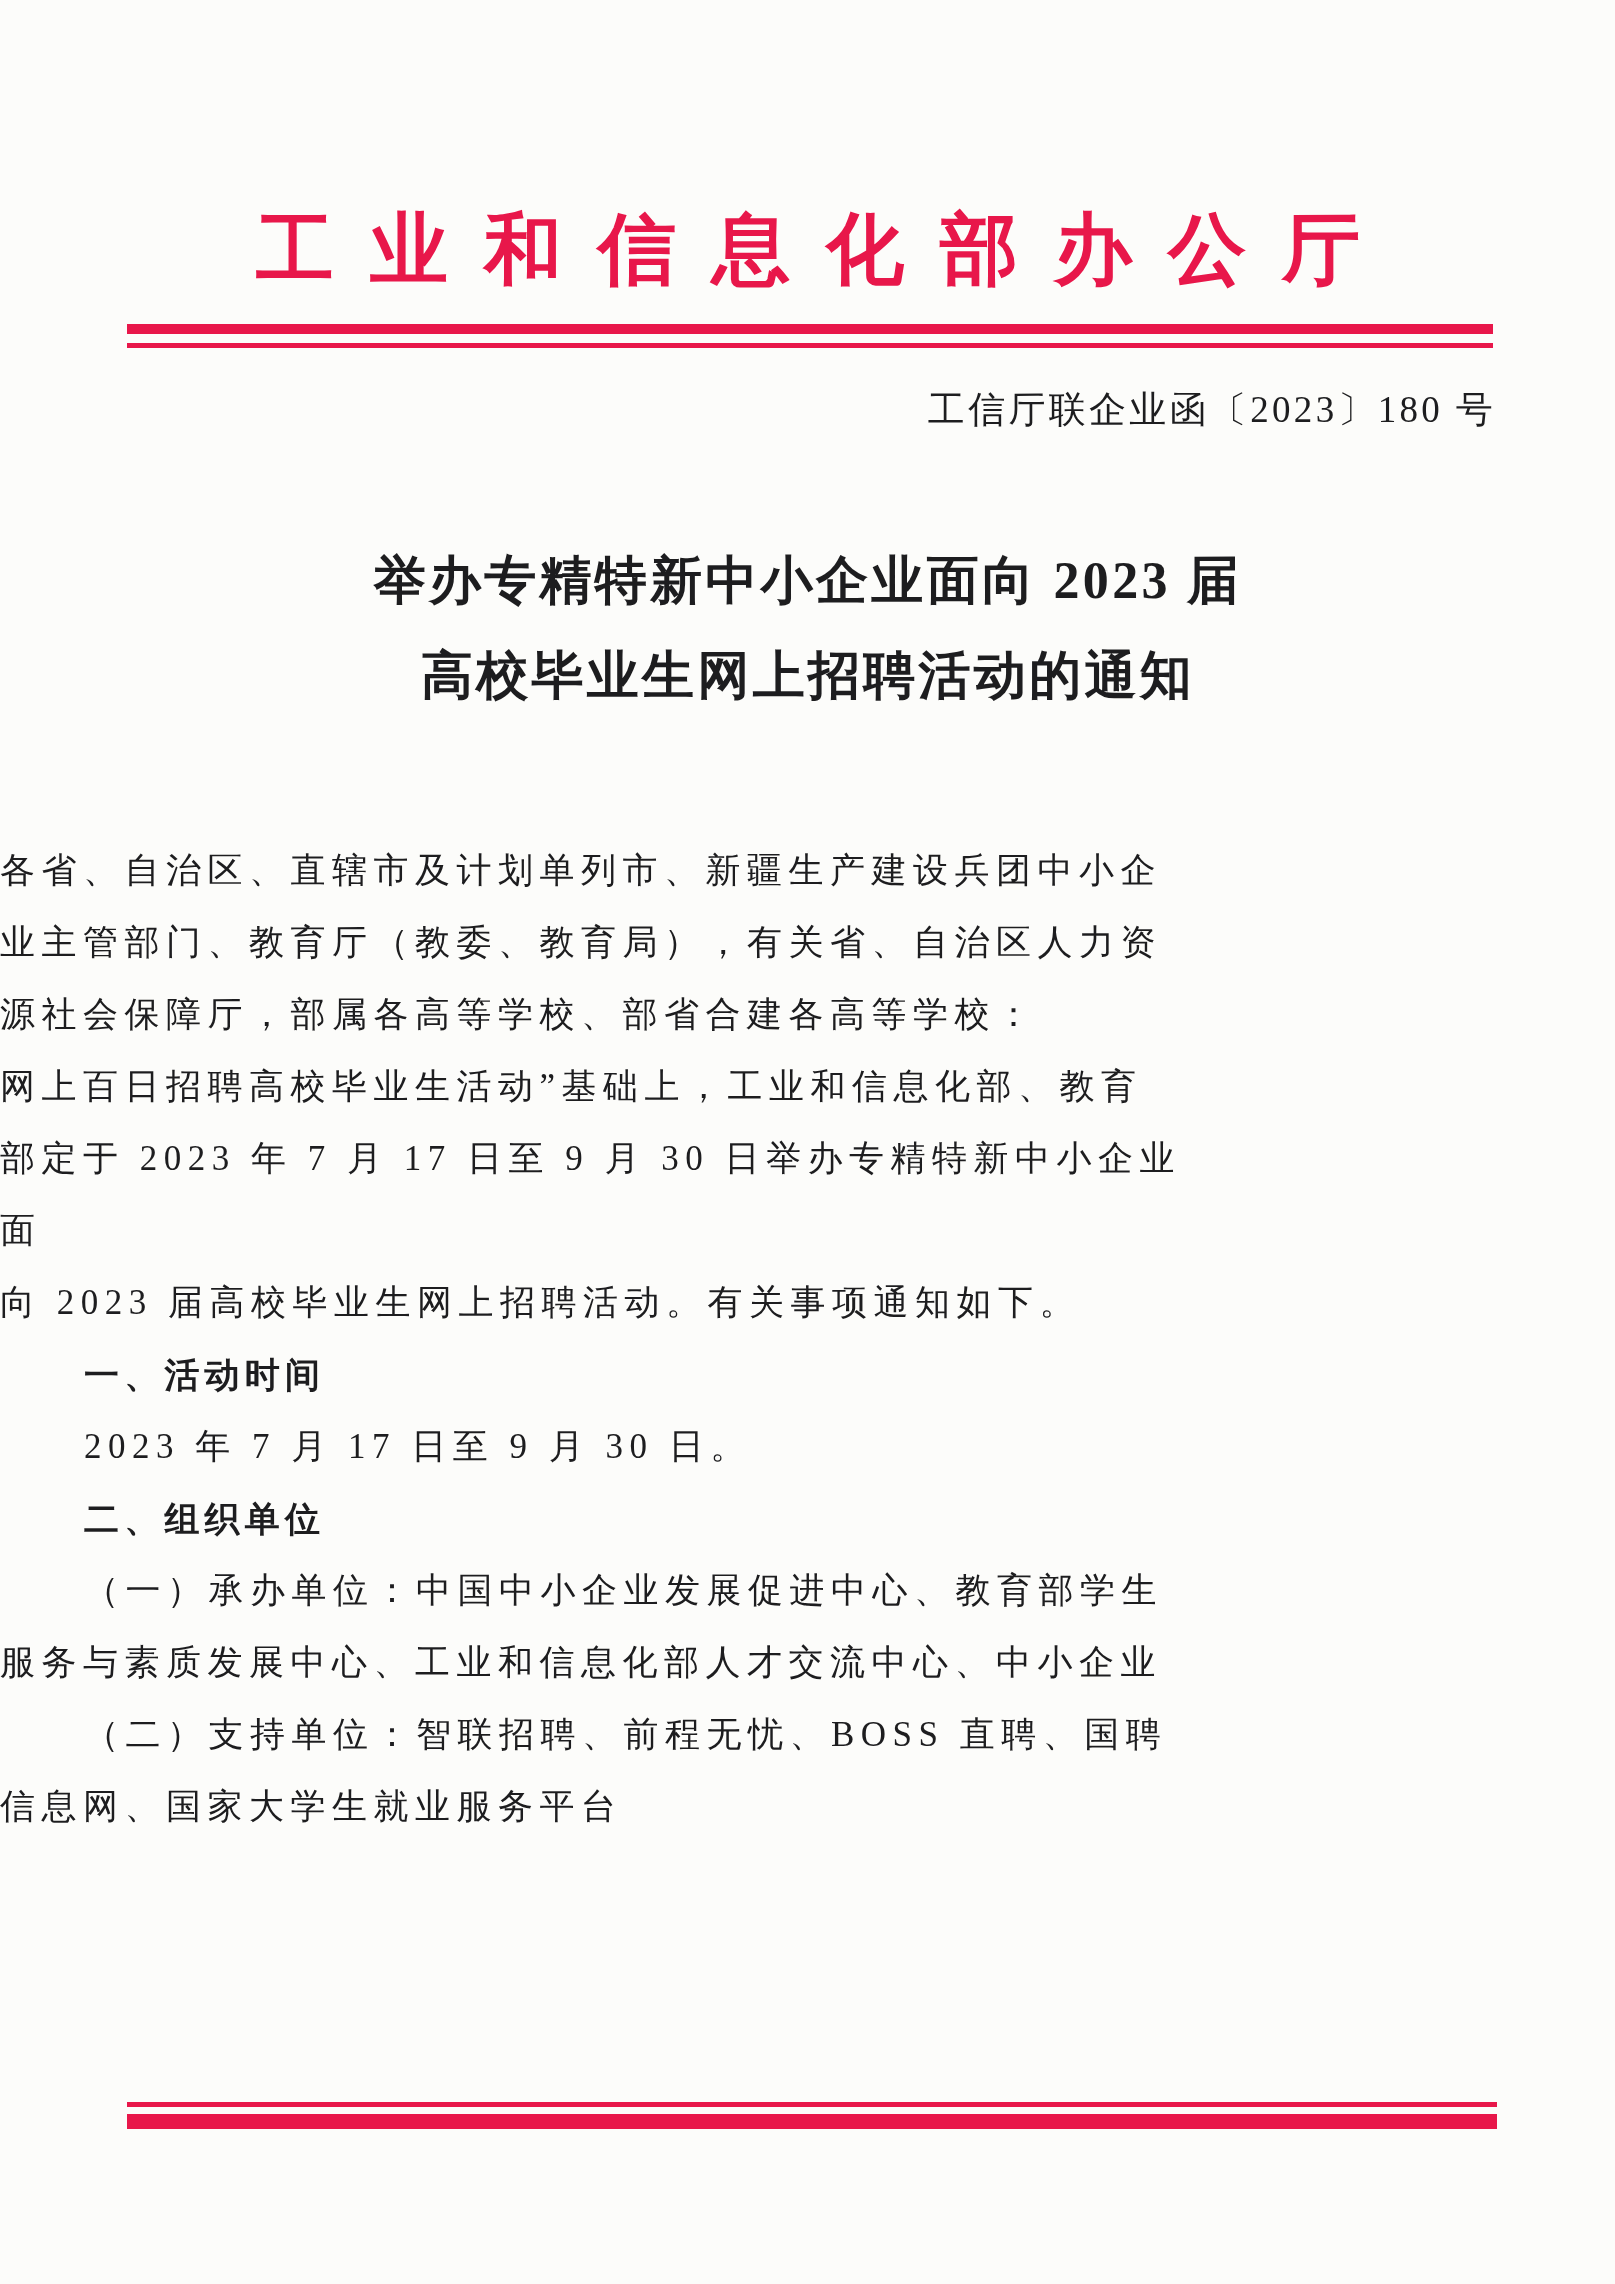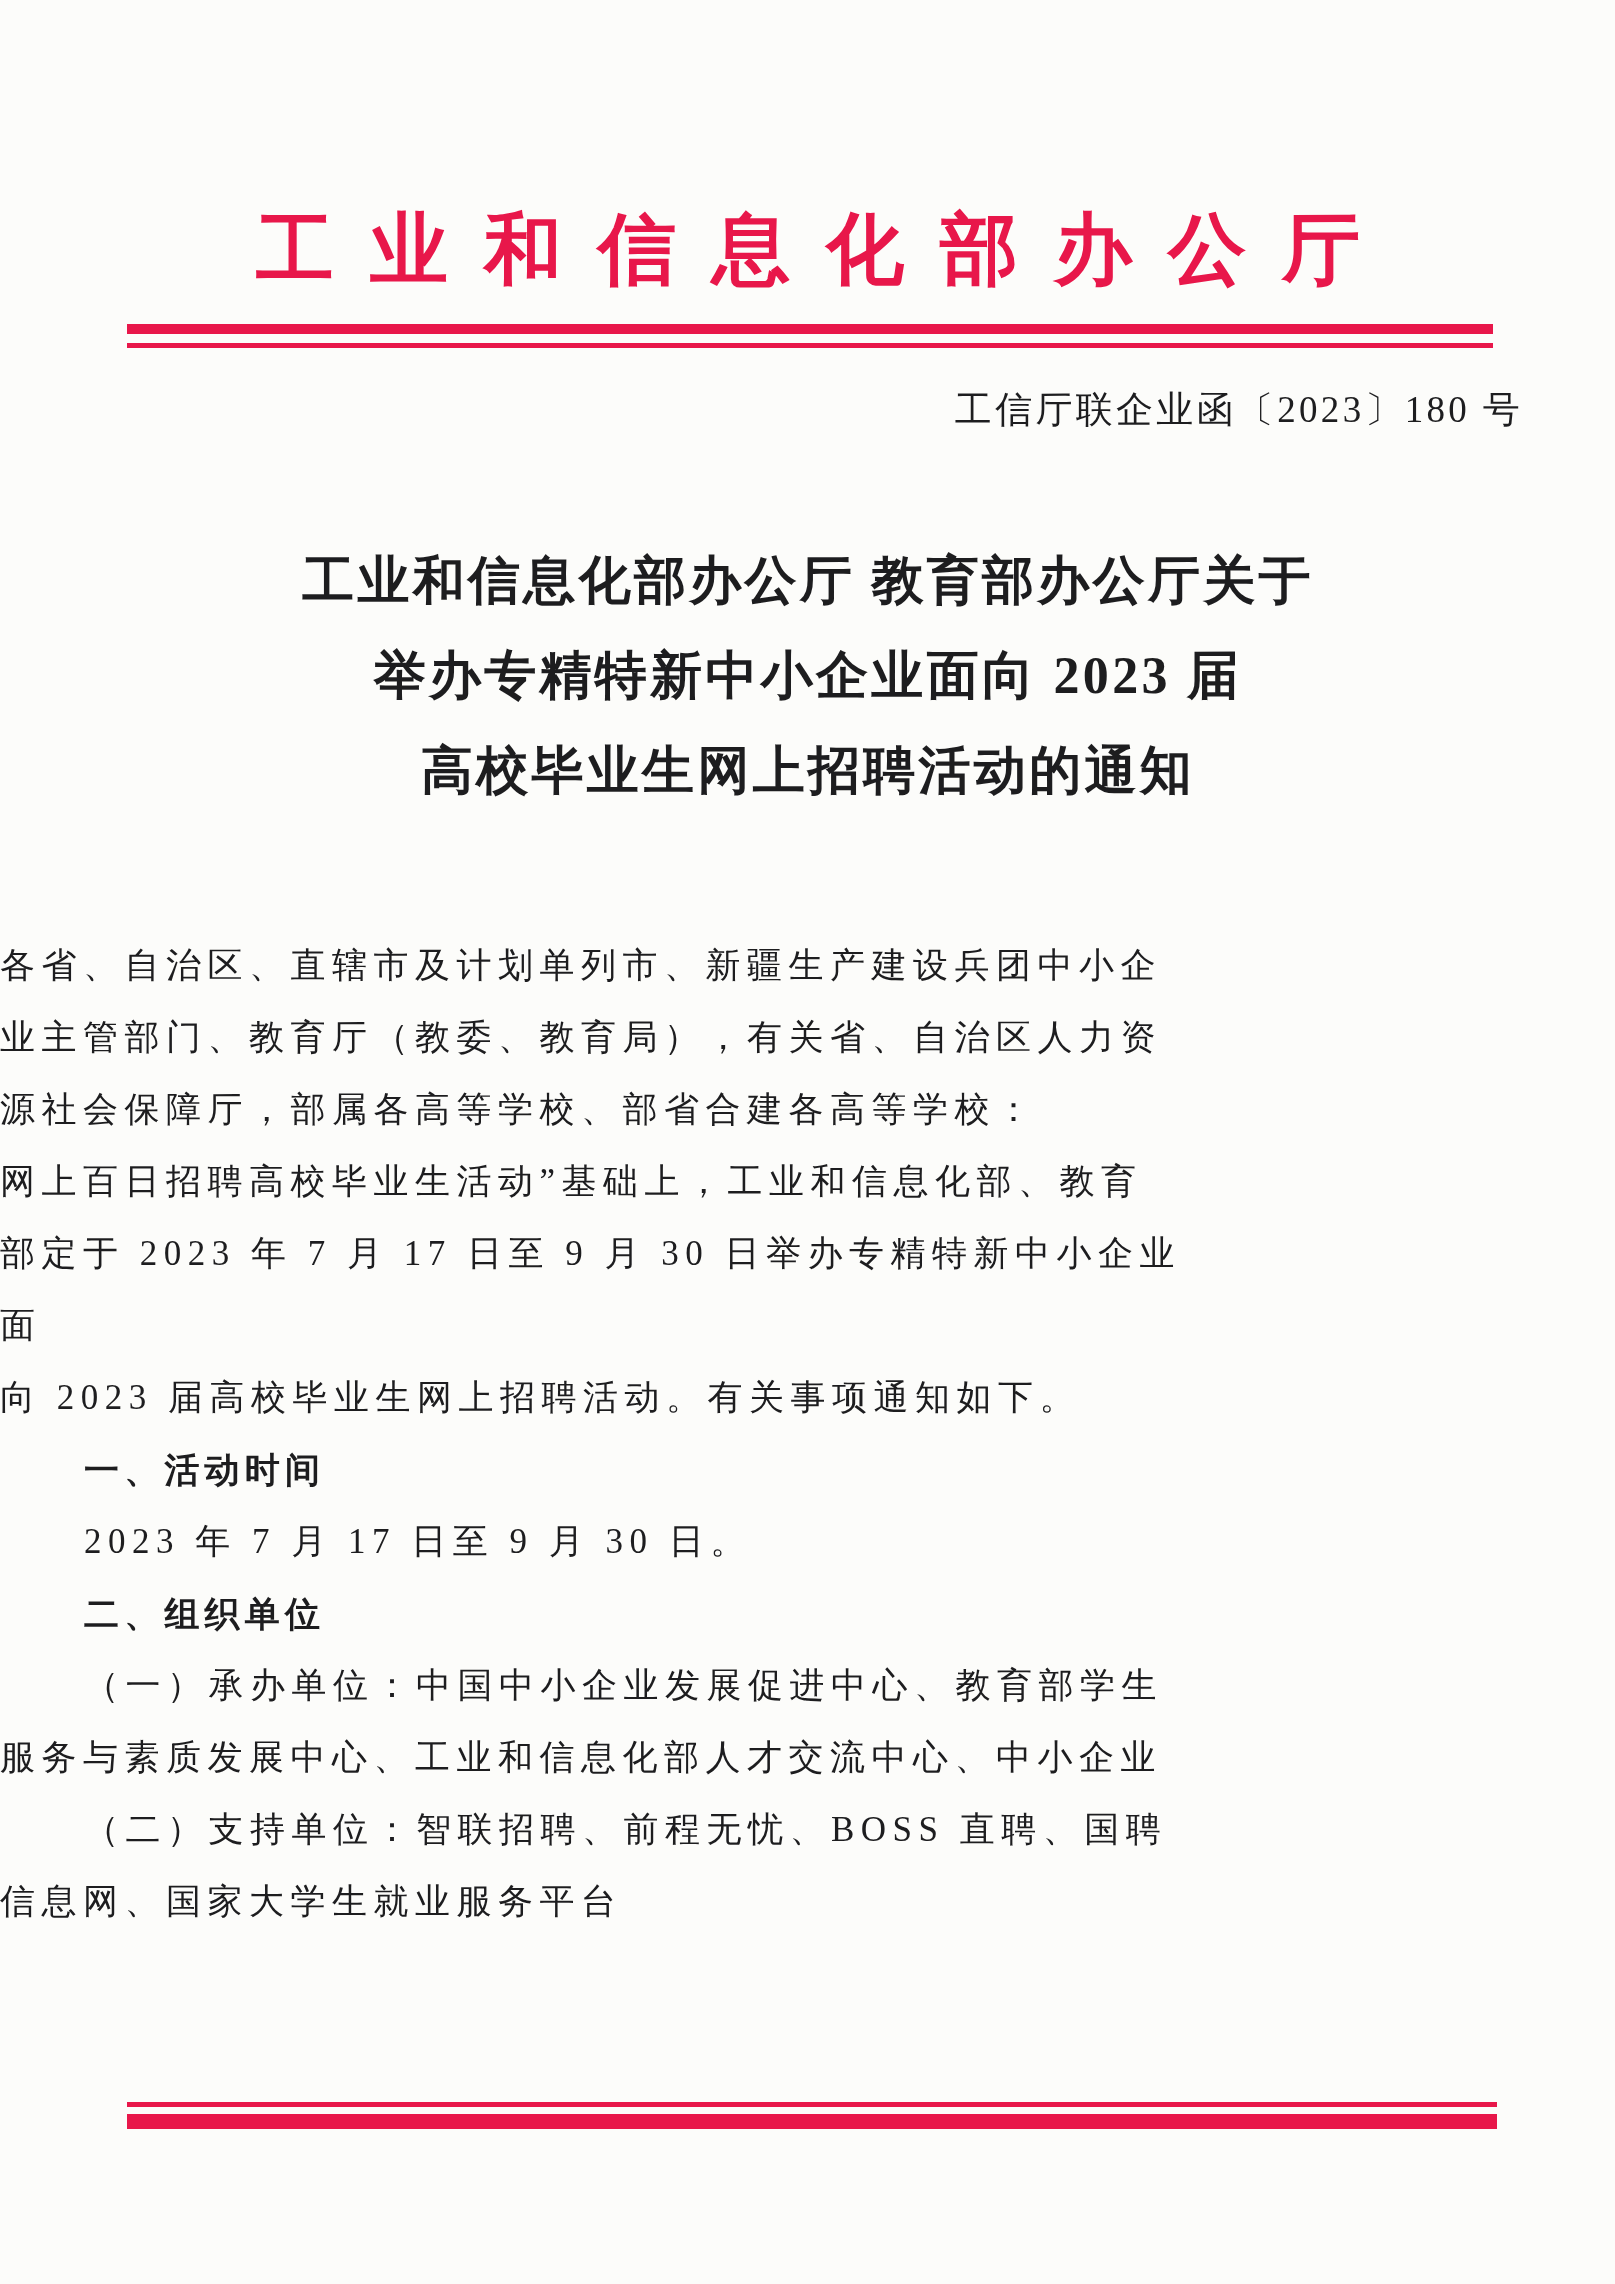--- a/index.html
+++ b/index.html
@@ -34,21 +34,21 @@
   }
   .rule {
     background: var(--accent, #e8174a);
   }
   .rules .thick { height: 10.4px; }
   .rules .thin  { height: 4.6px; margin-top: 9px; }
 
   .doc-number {
     margin-top: 37px;
     text-align: right;
-    padding-right: 93px;
+    padding-right: 120px;
     font-size: 37px;
     letter-spacing: 3.3px;
     font-family: "Liberation Serif", serif;
   }
   .title {
     margin-top: 98px;
     text-align: center;
     font-weight: 700;
     font-size: 52px;
     line-height: 95px;
@@ -86,21 +86,20 @@
   <h1 class="letterhead">工业和信息化部办公厅</h1>
 
   <div class="rules">
     <div class="rule thick"></div>
     <div class="rule thin"></div>
   </div>
 
   <div class="doc-number">工信厅联企业函〔2023〕180 号</div>
 
   <div class="title">
-    <div class="title-line">工业和信息化部办公厅 教育部办公厅关于</div>
     <div class="title-line">举办专精特新中小企业面向 2023 届</div>
     <div class="title-line">高校毕业生网上招聘活动的通知</div>
   </div>
 
   <div class="body">
       <div class="line">各省、自治区、直辖市及计划单列市、新疆生产建设兵团中小企</div>
       <div class="line">业主管部门、教育厅（教委、教育局），有关省、自治区人力资</div>
       <div class="line">源社会保障厅，部属各高等学校、部省合建各高等学校：</div>
       <div class="line">网上百日招聘高校毕业生活动”基础上，工业和信息化部、教育</div>
       <div class="line">部定于 2023 年 7 月 17 日至 9 月 30 日举办专精特新中小企业面</div>

